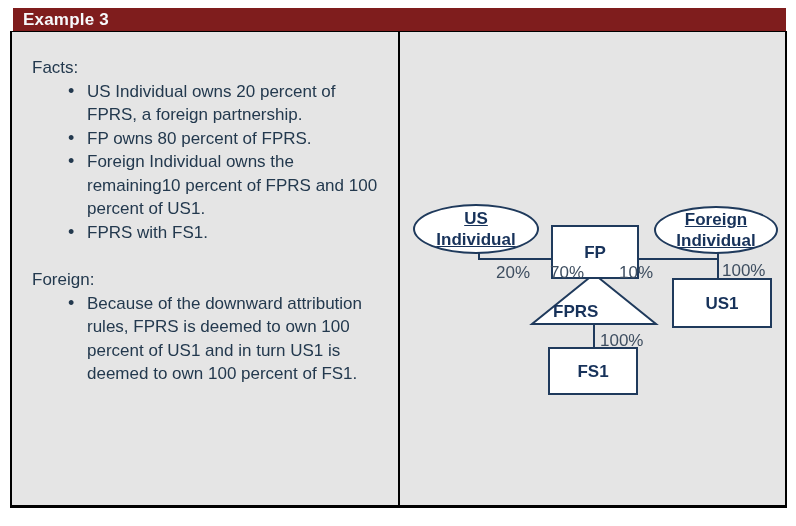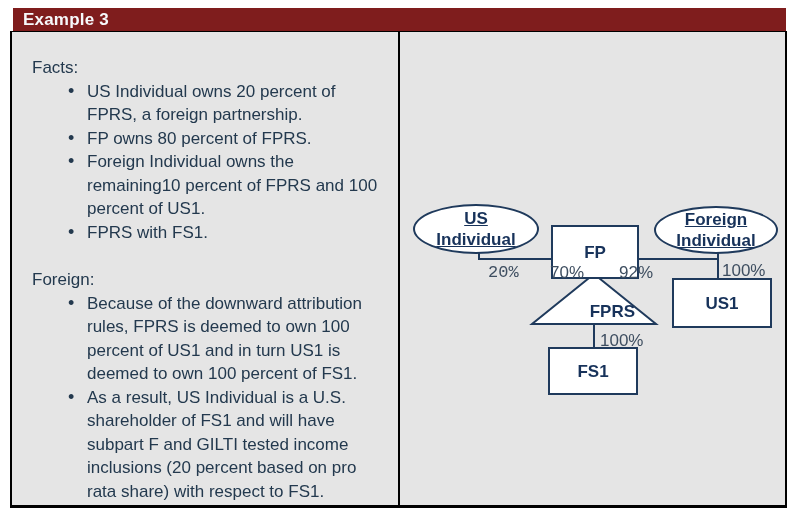--- a/index.html
+++ b/index.html
@@ -51,27 +51,27 @@
   .diagram-svg { position: absolute; left: 0; top: 0; width: 387px; height: 475px; }
   .node {
     position: absolute; border: 2px solid #1f3a5c; background: #ffffff;
     display: flex; align-items: center; justify-content: center;
     color: #17325a; font-weight: bold; font-size: 17px;
     text-align: center; line-height: 21px;
   }
   .ellipse { border-radius: 50%; text-decoration: underline; }
   .ellipse .node-label { max-width: 88px; }
   .tri-label {
-    position: absolute; left: 165px; top: 270px; width: 70px;
-    color: #17325a; font-weight: bold; font-size: 17px; text-align: right;
+    position: absolute; left: 153px; top: 270px; width: 70px;
+    color: #17325a; font-weight: bold; font-size: 17px; text-align: left;
   }
   .edge-label {
     position: absolute; color: #3e4e60; font-size: 17px; line-height: 20px;
   }
-  .el-20   { left: 88px;  top: 231px; width: 42px; text-align: left; font-family: Liberation Mono, monospace; }
+  .el-20   { left: 88px;  top: 231px; width: 42px; text-align: right; }
   .el-70   { left: 150px; top: 231px; width: 42px; text-align: left; }
   .el-10   { left: 214px; top: 231px; width: 44px; text-align: center; }
   .el-100r { left: 322px; top: 229px; }
   .el-100b { left: 200px; top: 299px; }
 </style>
 </head>
 <body>
 
 <div class="canvas">
 
@@ -86,21 +86,20 @@
       <ul class="bullets">
         <li><span>US Individual owns 20 percent of FPRS, a foreign partnership.</span></li>
         <li><span>FP owns 80 percent of FPRS.</span></li>
         <li><span>Foreign Individual owns the remaining10 percent of FPRS and 100 percent of US1.</span></li>
         <li><span>FPRS with FS1.</span></li>
       </ul>
 
       <div class="section-label analysis">Foreign:</div>
       <ul class="bullets">
         <li><span>Because of the downward attribution rules, FPRS is deemed to own 100 percent of US1 and in turn US1 is deemed to own 100 percent of FS1.</span></li>
-        <li><span>As a result, US Individual is a U.S. shareholder of FS1 and will have subpart F and GILTI tested income inclusions (20 percent based on pro rata share) with respect to FS1.</span></li>
       </ul>
     </div>
 
     <div class="cell-right">
 
       <svg class="diagram-svg" viewBox="0 0 387 475" xmlns="http://www.w3.org/2000/svg">
 
         <line x1="79" y1="227" x2="318" y2="227" stroke="#1f3a5c" stroke-width="2"></line>
 
         <line x1="79" y1="221" x2="79" y2="228" stroke="#1f3a5c" stroke-width="2"></line>
@@ -131,19 +130,19 @@
       <div class="node" style="left:272px; top:246px; width:100px; height:50px;">
         <span class="node-label">US1</span>
       </div>
 
       <div class="node" style="left:148px; top:315px; width:90px; height:48px;">
         <span class="node-label">FS1</span>
       </div>
 
       <div class="edge-label el-20">20%</div>
       <div class="edge-label el-70">70%</div>
-      <div class="edge-label el-10">92%</div>
+      <div class="edge-label el-10">10%</div>
       <div class="edge-label el-100r">100%</div>
       <div class="edge-label el-100b">100%</div>
 
     </div>
   </div>
 </div>
 
 </body></html>

